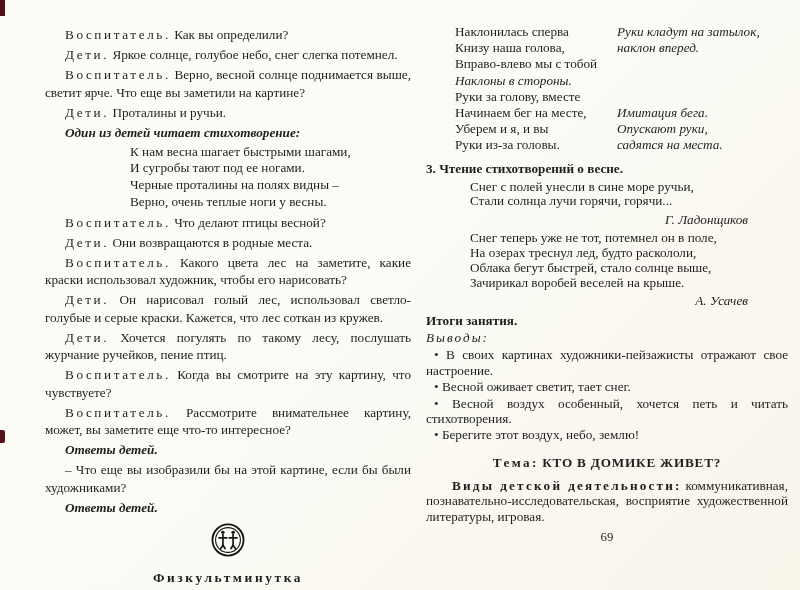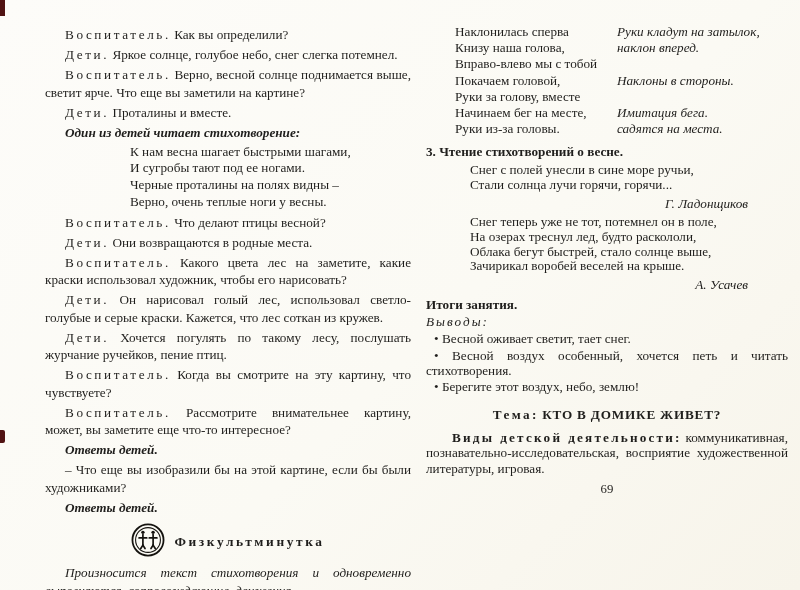--- a/index.html
+++ b/index.html
@@ -15,21 +15,21 @@
   .page{position:absolute;top:0;font-size:13.2px;}
   .page-left{left:45px;width:366px;padding-top:26px;}
   .page-right{left:426px;width:362px;padding-top:24px;}
 
   
   .para{margin:0 0 2.5px 0;text-align:justify;text-indent:20px;line-height:17.5px;}
   .speaker{letter-spacing:2.6px;}
   .stage-dir{font-style:italic;font-weight:bold;text-indent:20px;margin:1px 0 2.5px 0;line-height:17.5px;}
   .poem-left{margin:1px 0 3px 85px;line-height:16.8px;}
   .poem-line{white-space:nowrap;}
-  .fizkult-row{display:flex;align-items:center;justify-content:center;gap:9px;margin:7px 0 3px 0;}
+  .fizkult-row{display:flex;align-items:center;justify-content:center;gap:9px;margin:7px 0 3px 0;flex-direction:column;}
   .fizkult-label{font-weight:bold;letter-spacing:2.6px;font-size:13.4px;}
   .zaryadka{text-align:center;margin:4px 0 5px 0;letter-spacing:0.6px;}
   .note{font-style:italic;text-align:justify;text-indent:20px;word-spacing:3px;line-height:17.5px;margin:0;}
 
   
   .exercise{margin-left:29px;line-height:16.2px;font-family:Liberation Serif, serif;}
   .ex-row{display:flex;}
   .ex-line{width:162px;flex:none;}
   .ex-action{font-style:italic;}
   .reading-heading{font-weight:bold;margin:7px 0 3px 0;line-height:16px;}
@@ -54,21 +54,21 @@
 <body>
 
 <div class="artifact artifact-1"></div>
 <div class="artifact artifact-2"></div>
 
 <div class="page page-left">
 
   <p class="para"><span class="speaker">Воспитатель.</span> <span>Как вы определили?</span></p>
   <p class="para"><span class="speaker">Дети.</span> <span>Яркое солнце, голубое небо, снег слегка потемнел.</span></p>
   <p class="para"><span class="speaker">Воспитатель.</span> <span>Верно, весной солнце поднимается выше, светит ярче. Что еще вы заметили на картине?</span></p>
-  <p class="para"><span class="speaker">Дети.</span> <span>Проталины и вместе.</span></p>
+  <p class="para"><span class="speaker">Дети.</span> <span>Проталины и ручьи.</span></p>
 
   <p class="stage-dir">Один из детей читает стихотворение:</p>
 
   <div class="poem-left">
     <div class="poem-line">К нам весна шагает быстрыми шагами,</div>
     <div class="poem-line">И сугробы тают под ее ногами.</div>
     <div class="poem-line">Черные проталины на полях видны –</div>
     <div class="poem-line">Верно, очень теплые ноги у весны.</div>
   </div>
 
@@ -119,30 +119,33 @@
       </div>
     <div class="ex-row">
         <span class="ex-line">Книзу наша голова,</span>
         <span class="ex-action">наклон вперед.</span>
       </div>
     <div class="ex-row">
         <span class="ex-line">Вправо-влево мы с тобой</span>
         <span class="ex-action"></span>
       </div>
     <div class="ex-row">
-        <span class="ex-line">Покачаем головой,</span>
         <span class="ex-action">Наклоны в стороны.</span>
       </div>
     <div class="ex-row">
         <span class="ex-line">Руки за голову, вместе</span>
         <span class="ex-action"></span>
       </div>
     <div class="ex-row">
         <span class="ex-line">Начинаем бег на месте,</span>
         <span class="ex-action">Имитация бега.</span>
+      </div>
+    <div class="ex-row">
+        <span class="ex-line">Уберем и я, и вы</span>
+        <span class="ex-action">Опускают руки,</span>
       </div>
     <div class="ex-row">
         <span class="ex-line">Руки из-за головы.</span>
         <span class="ex-action">садятся на места.</span>
       </div>
   </div>
 
   <div class="reading-heading">3. Чтение стихотворений о весне.</div>
 
   <div class="poem-right">
@@ -155,20 +158,21 @@
     <div class="poem-line">Снег теперь уже не тот, потемнел он в поле,</div>
     <div class="poem-line">На озерах треснул лед, будто раскололи,</div>
     <div class="poem-line">Облака бегут быстрей, стало солнце выше,</div>
     <div class="poem-line">Зачирикал воробей веселей на крыше.</div>
   </div>
   <div class="poem-author">А. Усачев</div>
 
   <div class="results-heading">Итоги занятия.</div>
   <div class="conclusions">Выводы:</div>
 
+  <p class="bullet"><span>•</span> <span>В своих картинах художники-пейзажисты отражают свое настроение.</span></p>
   <p class="bullet"><span>•</span> <span>Весной оживает светит, тает снег.</span></p>
   <p class="bullet"><span>•</span> <span>Весной воздух особенный, хочется петь и читать стихотворения.</span></p>
   <p class="bullet"><span>•</span> <span>Берегите этот воздух, небо, землю!</span></p>
 
   <div class="topic-row"><span class="topic-label">Тема:</span> <span class="topic-title">КТО В ДОМИКЕ ЖИВЕТ?</span></div>
 
   <p class="labeled-para"><span class="bold-spaced">Виды детской деятельности:</span> <span>коммуникативная, познавательно-исследовательская, восприятие художественной литературы, игровая.</span></p>
 
 
   <div class="pagenum-r">69</div>

